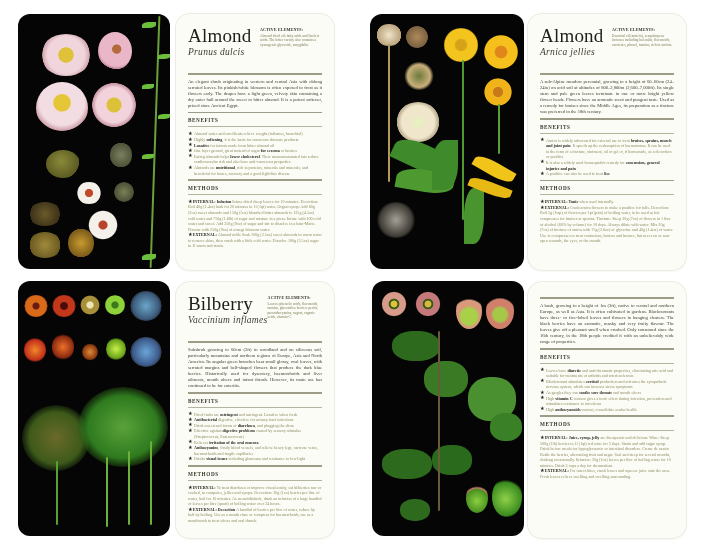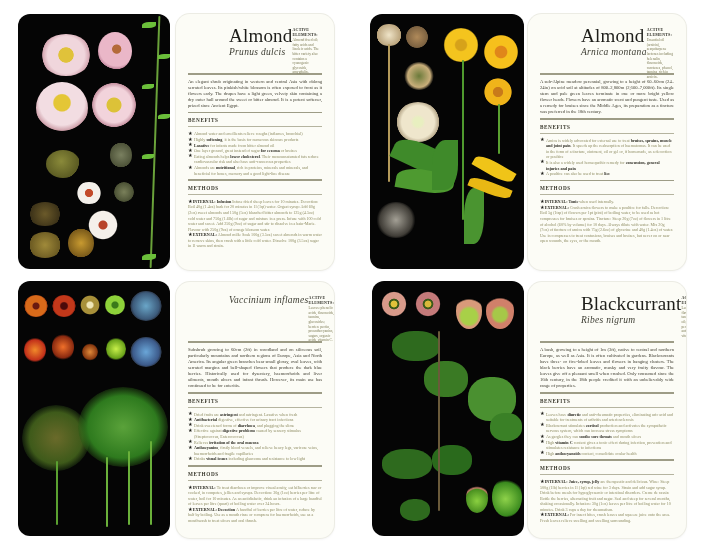--- a/index.html
+++ b/index.html
@@ -9,21 +9,21 @@
     .spread { position: absolute; }
     .photo-card {
       position: absolute; background: #050505; border-radius: 12px; overflow: hidden;
     }
     .text-card {
       position: absolute; background: #fcfcf6; border-radius: 14px;
       box-shadow: 0 0 0 1px #ececE4, 0 1px 3px rgba(0,0,0,0.08);
       padding: 12px 12px 10px 12px; overflow: hidden;
     }
     .head { display: flex; justify-content: space-between; align-items: flex-start; height: 44px; }
-    .title-block { flex: 0 0 auto; margin-left: 41px; }
+    .title-block { flex: 0 0 auto; }
     .title { font-family: "Liberation Serif", serif; font-size: 19px; line-height: 20px; color: #1e1e1a; letter-spacing: 0.2px; }
     .latin { font-family: "Liberation Serif", serif; font-style: italic; font-size: 9.5px; color: #3d3d33; margin-top: 1px; letter-spacing: 0.3px; }
     .active { width: 62px; font-size: 3.6px; line-height: 4.6px; color: #7d7b55; margin-top: 2px; }
     .active .lbl { display: block; font-weight: bold; color: #2f2f27; font-size: 4px; letter-spacing: 0.2px; margin-bottom: 1px; }
     .rule { height: 1.5px; background: #9d9c86; margin: 3px 0 4px 0; }
     .rule.thin { height: 1px; background: #b5b49f; }
     .desc { font-size: 4.6px; line-height: 6.1px; color: #3e3c2f; text-align: justify; }
     .sec-title { font-size: 5.2px; font-weight: bold; letter-spacing: 0.6px; color: #3a392e; margin: 1px 0 1px 0; }
     .list { list-style: none; }
     .list li { font-size: 4.1px; line-height: 5.6px; color: #8e8c62; padding-left: 6px; position: relative; }
@@ -118,21 +118,21 @@
     <div class="leaf" style="left:94px;top:174px;width:20px;height:56px;background:#4a9430;"></div>
     <div class="leaf" style="left:102px;top:148px;width:44px;height:14px;background:#f0c418;transform:rotate(30deg);"></div>
     <div class="leaf" style="left:98px;top:168px;width:44px;height:12px;background:#e8b814;transform:rotate(22deg);"></div>
     <div class="blob" style="left:6px;top:188px;width:40px;height:36px;background:radial-gradient(circle,rgba(230,225,210,0.7),rgba(200,190,170,0.3) 60%,transparent 72%);"></div>
   </div>
 
   <div class="text-card" style="left:528px;top:14px;width:158px;height:256px;">
     <div class="head">
       <div class="title-block">
         <div class="title">Almond</div>
-        <div class="latin">Arnica montana</div>
+        <div class="latin">Arnica jellies</div>
       </div>
       <div class="active">
         <span class="lbl">ACTIVE ELEMENTS:</span>
         <span>Essential oil (arnicin), sesquiterpene lactones including helenalin, flavonoids, carotenes, phenol, tannins, rich in arnicin.</span>
       </div>
     </div>
     <div class="rule"></div>
     <div class="desc">A sub-Alpine meadow perennial, growing to a height of 60–60cm (24–24in) on acid soil at altitudes of 800–2,800m (2,600–7,000ft). Its single stem and pale green leaves terminate in one or more bright yellow flower heads. Flowers have an aromatic scent and pungent taste. Used as a remedy for bruises since the Middle Ages, its preparation as a tincture was preferred in the 18th century.</div>
     <div class="rule"></div>
     <div class="sec-title">BENEFITS</div>
@@ -169,20 +169,21 @@
     <div class="blob" style="left:60px;top:106px;width:90px;height:80px;background:radial-gradient(ellipse,#5aa23a,#2e7a1e 55%,rgba(40,90,20,0.4) 70%,transparent 72%);"></div>
     <div class="stem" style="left:38px;top:180px;height:64px;background:#5aa030;"></div>
     <div class="stem" style="left:88px;top:176px;height:70px;background:#6ab03a;"></div>
     <div class="stem" style="left:110px;top:170px;height:74px;background:#6ab03a;"></div>
     <div class="stem" style="left:132px;top:160px;height:84px;background:#6ab03a;"></div>
   </div>
 
   <div class="text-card" style="left:176px;top:282px;width:158px;height:256px;">
     <div class="head">
       <div class="title-block">
+        <div class="title">Bilberry</div>
         <div class="latin">Vaccinium inflames</div>
       </div>
       <div class="active">
         <span class="lbl">ACTIVE ELEMENTS:</span>
         <span>Leaves: phenolic acids, flavonoids, tannins, glucosides; berries: pectin, proanthocyanins, sugars, organic acids, vitamin C.</span>
       </div>
     </div>
     <div class="rule"></div>
     <div class="desc">Subshrub growing to 60cm (2ft) in woodland and on siliceous soil, particularly mountains and northern regions of Europe, Asia and North America. Its angular green branches bear small glossy, oval leaves, with serrated margins and bell-shaped flowers that produce the dark blue berries. Historically used for dysentery, haemorrhoids and liver ailments, mouth ulcers and infant thrush. However, its main use has continued to be for enteritis.</div>
     <div class="rule"></div>
@@ -219,30 +220,20 @@
     <div class="leaf" style="left:118px;top:132px;width:32px;height:28px;background:#3a8026;border-radius:45%;"></div>
     <div class="leaf" style="left:10px;top:168px;width:50px;height:30px;background:#2e6a1e;border-radius:45%;"></div>
     <div class="leaf" style="left:60px;top:164px;width:40px;height:30px;background:#2a6a1c;border-radius:45%;"></div>
     <div class="leaf" style="left:28px;top:218px;width:30px;height:22px;background:#2e6a1e;border-radius:45%;"></div>
     <div class="stem" style="left:66px;top:50px;height:180px;background:#6a5a3a;"></div>
     <div class="blob" style="left:94px;top:202px;width:22px;height:30px;background:radial-gradient(circle at 50% 60%,#8ad040,#4a9020 55%,#c47a6a 62%,transparent 70%);"></div>
     <div class="blob" style="left:120px;top:196px;width:30px;height:40px;background:radial-gradient(circle at 45% 55%,#8ed24a,#3a8a1e 60%,transparent 70%);"></div>
   </div>
 
   <div class="text-card" style="left:528px;top:282px;width:158px;height:256px;">
-    <div class="head">
-      <div class="title-block">
-        <div class="title">Blackcurrant</div>
-        <div class="latin">Ribes nigrum</div>
-      </div>
-      <div class="active" style="width:52px;">
-        <span class="lbl">ACTIVE ELEMENTS:</span>
-        <span>Leaves: flavonoids, tannins, essential oil; fruit: sugars, pectin, anthocyanins, vitamin C.</span>
-      </div>
-    </div>
     <div class="rule"></div>
     <div class="desc">A bush, growing to a height of 1m (3ft), native to central and northern Europe, as well as Asia. It is often cultivated in gardens. Blackcurrants have three- or five-lobed leaves and flowers in hanging clusters. The black berries have an aromatic, musky and very fruity flavour. The leaves give off a pleasant smell when crushed. Only consumed since the 16th century, in the 18th people credited it with an unbelievably wide range of properties.</div>
     <div class="rule"></div>
     <div class="sec-title">BENEFITS</div>
     <div class="rule thin"></div>
     <ul class="list">
         <li><span class="star">★</span>Leaves have <b>diuretic</b> and anti-rheumatic properties, eliminating uric acid and suitable for treatments of arthritis and arteriosclerosis</li>
         <li><span class="star">★</span>Blackcurrant stimulates <b>cortisol</b> production and activates the sympathetic nervous system, which can increase stress symptoms</li>
         <li><span class="star">★</span>As gargles they can <b>soothe sore throats</b> and mouth ulcers</li>
         <li><span class="star">★</span>High <b>vitamin C</b> content gives a tonic effect during infection, prevention and stimulates resistance to infections</li>

